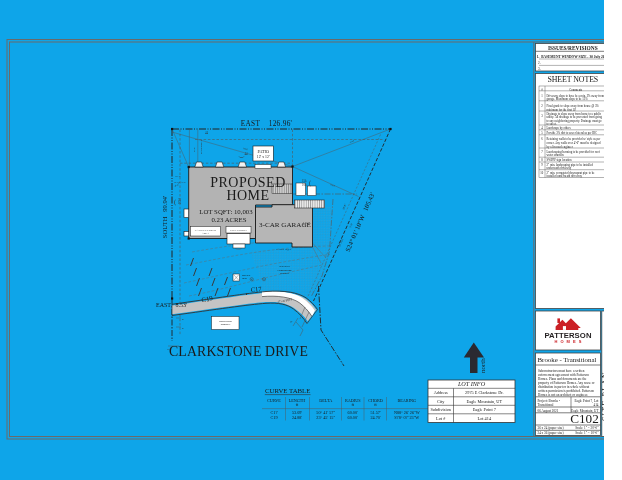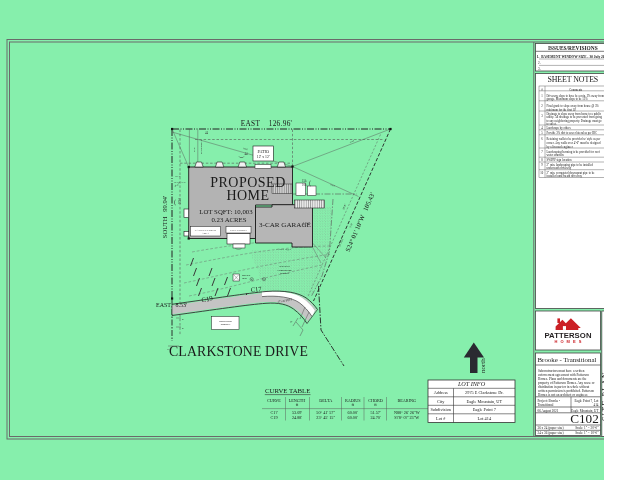--- a/index.html
+++ b/index.html
@@ -1,16 +1,16 @@
 <!DOCTYPE html>
 <html><head>
 <meta charset="utf-8">
 <style>
   html,body{margin:0;padding:0;background:#fff;}
-  #page{position:relative;width:604px;height:480px;background:#86efac;overflow:hidden;}
+  #page{position:relative;width:604px;height:480px;background:#0ea5e9;overflow:hidden;}
 </style>
 </head>
 <body>
 <div id="page">
 <svg width="622" height="480" viewBox="0 0 622 480" font-family="Liberation Serif, serif" fill="#1a1a1a">
   <defs>
     <pattern id="stip" width="2.6" height="2.6" patternUnits="userSpaceOnUse">
       <circle cx="0.6" cy="0.7" r="0.36" fill="#777"></circle>
       <circle cx="1.9" cy="2.0" r="0.3" fill="#909090"></circle>
     </pattern>

